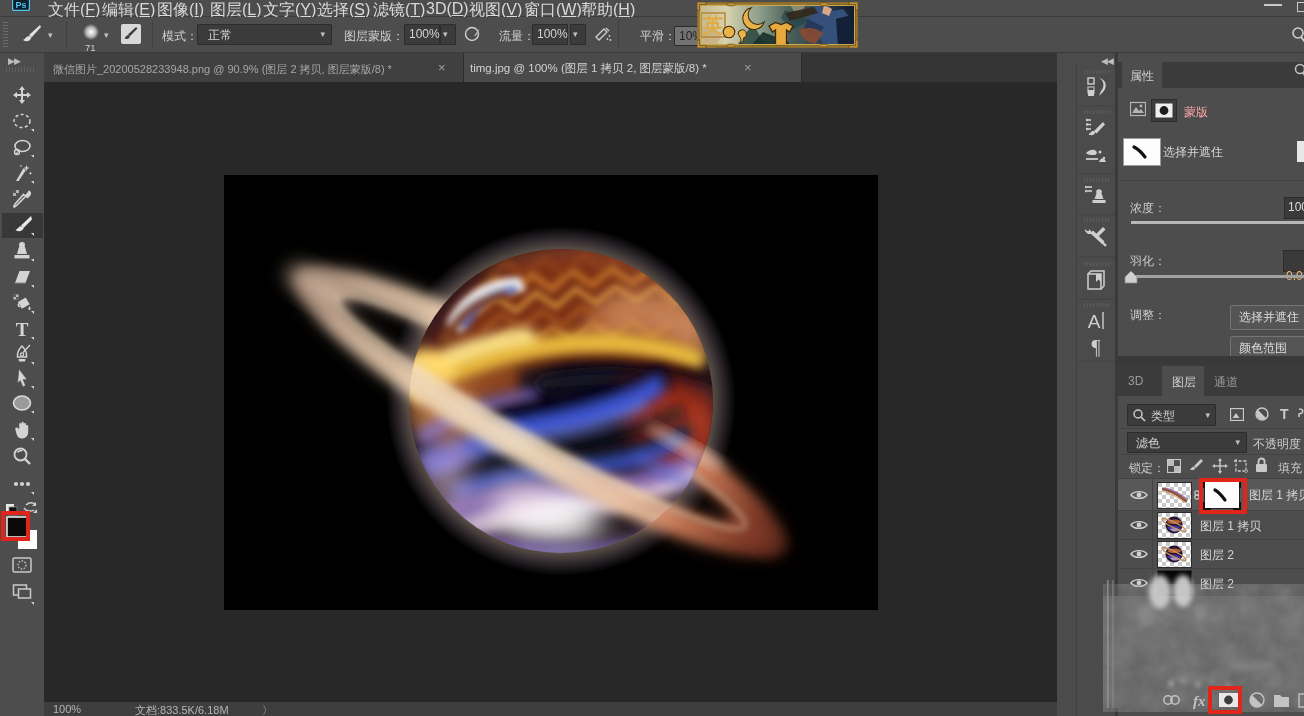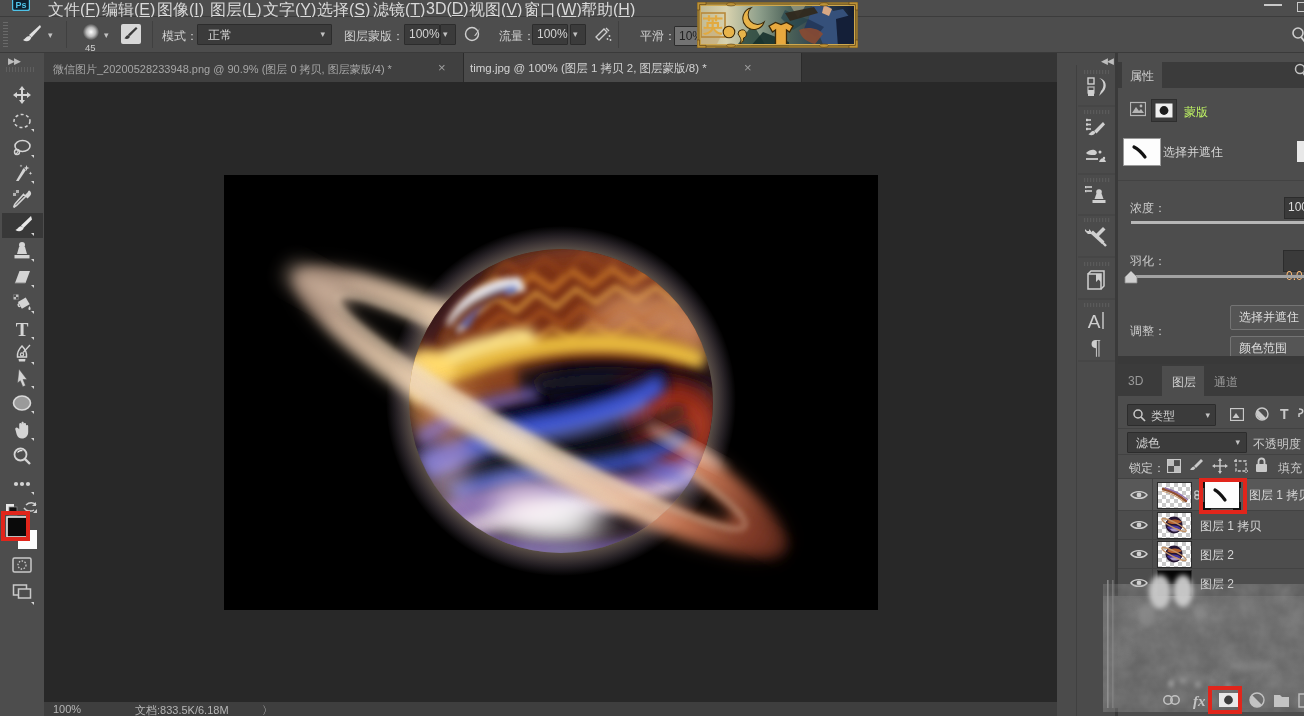--- a/index.html
+++ b/index.html
@@ -78,21 +78,21 @@
     <svg class="abs" style="left:82px;top:6px" width="18" height="18" viewBox="0 0 22 22">
       <defs>
           <radialGradient id="bp">
             <stop offset="0" stop-color="#fff"></stop>
             <stop offset="0.55" stop-color="#bbb"></stop>
             <stop offset="1" stop-color="#4d4d4d"></stop>
           </radialGradient>
         </defs>
       <circle cx="11" cy="11" r="10" fill="url(#bp)"></circle>
     </svg>
-    <div class="olabel" style="left:85px;top:25px;font-size:9.5px">45</div>
+    <div class="olabel" style="left:85px;top:25px;font-size:9.5px">71</div>
     <div class="chev" style="left:104px;top:13px">▾</div>
 
     <svg class="abs" style="left:120px;top:6px" width="22" height="22" viewBox="0 0 22 22">
       <rect x="1" y="1" width="20" height="20" rx="2" fill="#d8d8d8"></rect>
       <path d="M16 4 L8 11.5 L9.8 13.3 L17.5 5.5 Z" fill="#3a3a3a"></path>
       <path d="M8.3 12 C6 12.2 6 14.3 4.4 15.2 C6.8 16.8 9.6 15.6 9.9 13.5 Z" fill="#3a3a3a"></path>
     </svg>
     <div class="osep" style="left:152px"></div>
     <div class="olabel" style="left:162px;top:11px">模式：</div>
     <div class="obox" style="left:197px;top:7px;width:133px;height:19px;">
@@ -272,21 +272,21 @@
         <rect x="-3.5" y="-3" width="12" height="9" fill="#4d4d4d" stroke="#c9c9c9" stroke-width="1.5"></rect>
       </g>
       <path d="M31 549 L34 549 L34 552 Z"></path>
       </g>
     </svg>
   </div>
 
   <div id="tabbar" class="abs">
     <div class="tab1"></div>
     <div class="tab2"></div>
-    <div class="tabtxt" style="left:9px;color:#a6a6a6;font-size:11px;top:9px">微信图片_20200528233948.png @ 90.9% (图层 0 拷贝, 图层蒙版/4) *</div>
+    <div class="tabtxt" style="left:9px;color:#a6a6a6;font-size:11px;top:9px">微信图片_20200528233948.png @ 90.9% (图层 2 拷贝, 图层蒙版/8) *</div>
     <div class="tabtxt" style="left:394px;color:#9f9f9f;font-size:13px;top:7px">×</div>
     <div class="tabtxt" style="left:426px;color:#d2d2d2">timg.jpg @ 100% (图层 1 拷贝 2, 图层蒙版/8) *</div>
     <div class="tabtxt" style="left:700px;color:#9f9f9f;font-size:13px;top:7px">×</div>
   </div>
 
   <div id="pasteboard" class="abs">
     <div class="abs" style="left:180px;top:93px;width:654px;height:435px;background:#000">
     <svg id="artwork" width="654" height="435" viewBox="0 0 654 435">
       <defs>
         <clipPath id="pc">
@@ -551,21 +551,21 @@
         <rect x="0.5" y="1.5" width="15" height="13" fill="none" stroke="#b5b5b5" stroke-width="1.2"></rect>
         <path d="M2 12 L6 6 L9 10 L11 8 L14 12 Z" fill="#b5b5b5"></path>
         <circle cx="11" cy="5" r="1.4" fill="#b5b5b5"></circle>
       </svg>
       <div class="abs" style="left:33px;top:46px;width:24px;height:21px;background:#3b3b3b;border:1px solid #2e2e2e">
         <svg class="abs" style="left:3px;top:3px" width="18" height="15" viewBox="0 0 18 15">
           <rect x="0.5" y="0.5" width="17" height="14" fill="#efefef"></rect>
           <circle cx="9" cy="7.5" r="4.4" fill="#1c1c1c"></circle>
         </svg>
       </div>
-      <div class="plabel" style="left:66px;top:51px;color:#bef264">蒙版</div>
+      <div class="plabel" style="left:66px;top:51px;color:#fca5a5">蒙版</div>
 
       <div class="abs" style="left:5px;top:85px;width:36px;height:26px;background:#fdfdfd;border:1px solid #9a9a9a">
         <svg class="abs" width="36" height="26" viewBox="0 0 36 26">
             <path d="M10 8 C14 10 18 14 21 18" stroke="#111" stroke-width="3.2" fill="none" stroke-linecap="round"></path>
           </svg>
       </div>
       <div class="plabel" style="left:45px;top:91px;color:#d6d6d6">选择并遮住</div>
       <div class="abs" style="left:179px;top:88px;width:7px;height:21px;background:#e8e8e8"></div>
       <div class="abs" style="left:0px;top:127px;width:186px;height:1px;background:#434343"></div>
 
@@ -575,21 +575,21 @@
       <div class="abs" style="left:13px;top:168px;width:173px;height:3px;background:#b7b7b7"></div>
 
       <div class="plabel" style="left:12px;top:200px">羽化：</div>
       <div class="abs" style="left:165px;top:197px;width:23px;height:20px;background:#3a3a3a;border:1px solid #2c2c2c"></div>
         <div class="plabel" style="left:168px;top:216px;color:#fdba74">0.0</div>
       <div class="abs" style="left:13px;top:222px;width:173px;height:3px;background:#a2a2a2"></div>
       <svg class="abs" style="left:5px;top:217px" width="16" height="14" viewBox="0 0 16 14">
         <path d="M8 1 L14 7 L14 13 L2 13 L2 7 Z" fill="#cfcfcf" stroke="#8a8a8a" stroke-width="0.8"></path>
       </svg>
 
-      <div class="plabel" style="left:12px;top:270px">调整：</div>
+      <div class="plabel" style="left:12px;top:254px">调整：</div>
       <div class="abs" style="left:112px;top:252px;width:80px;height:23px;background:#555555;border:1px solid #747474;border-radius:2px">
         <div class="plabel" style="left:8px;top:3px;color:#dedede;white-space:nowrap">选择并遮住</div>
       </div>
       <div class="abs" style="left:112px;top:283px;width:80px;height:23px;background:#555555;border:1px solid #747474;border-radius:2px">
         <div class="plabel" style="left:8px;top:3px;color:#dedede;white-space:nowrap">颜色范围</div>
       </div>
     </div>
 
     <div class="abs" style="left:0;top:303px;width:186px;height:8px;background:#393939"></div>
     <div class="ptabbar" style="top:311px;height:32px;"></div>

